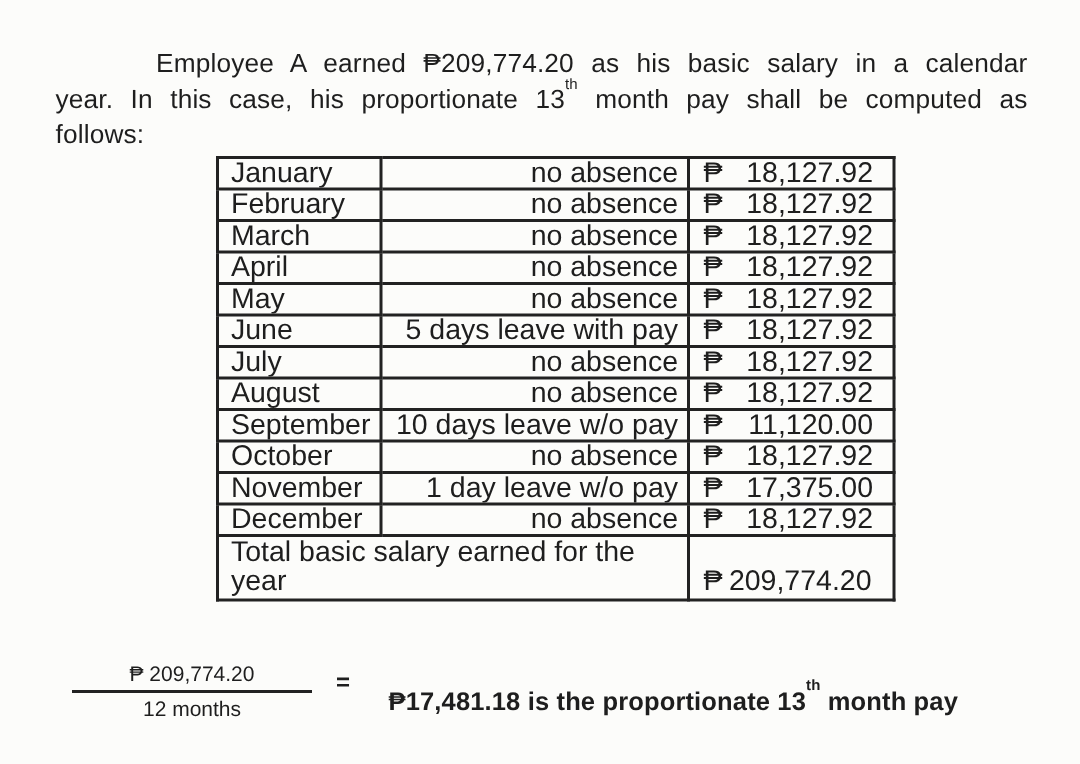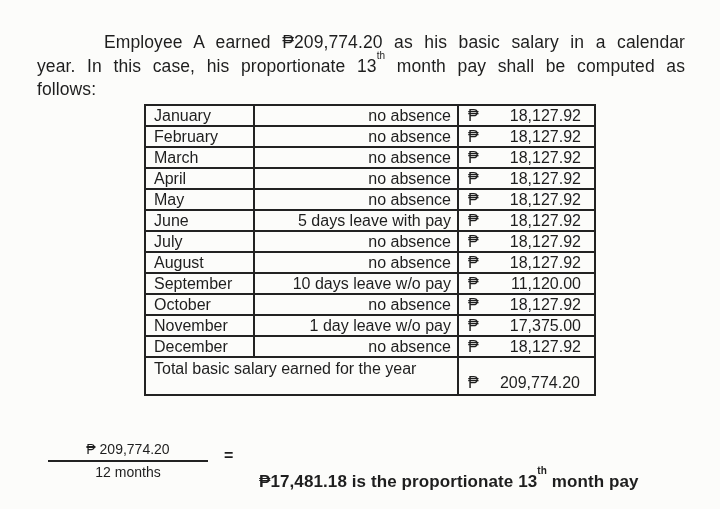--- a/index.html
+++ b/index.html
@@ -26,21 +26,21 @@
     position:relative;
     top:-6px;
     line-height:0;
   }
   
   .stable {
     position:absolute;
     left:144px; top:104px;
     border-collapse:collapse;
     table-layout:fixed;
-    font-size:16px;
+    font-size:19px;
   }
   .stable td {
     border:2px solid #222;
     height:21px;
     line-height:19px;
     padding:0 6px;
     vertical-align:middle;
     white-space:nowrap;
     overflow:hidden;
   }
@@ -55,21 +55,20 @@
   .total-label-cell {
     white-space:normal !important;
     vertical-align:top !important;
     height:38px !important;
     padding:1px 6px 2px 8px !important;
   }
   .total-label-cell span {
     display:inline-block;
     max-width:278px;
     line-height:19px;
-    text-align:center;
   }
   .total-amount-cell {
     vertical-align:bottom !important;
     height:38px !important;
     padding:0 14px 2px 9px !important;
   }
   
   .fraction {
     position:absolute;
     left:48px; top:441px;
@@ -87,21 +86,21 @@
     padding-top:2px;
   }
   .equals {
     position:absolute;
     left:224px; top:447px;
     font-size:16px;
     font-weight:700;
   }
   .result {
     position:absolute;
-    left:259px; top:472px;
+    left:259px; top:458px;
     font-size:17px;
     font-weight:700;
     letter-spacing:0.1px;
   }
 </style>
 </head>
 <body>
 
 <div>
 

